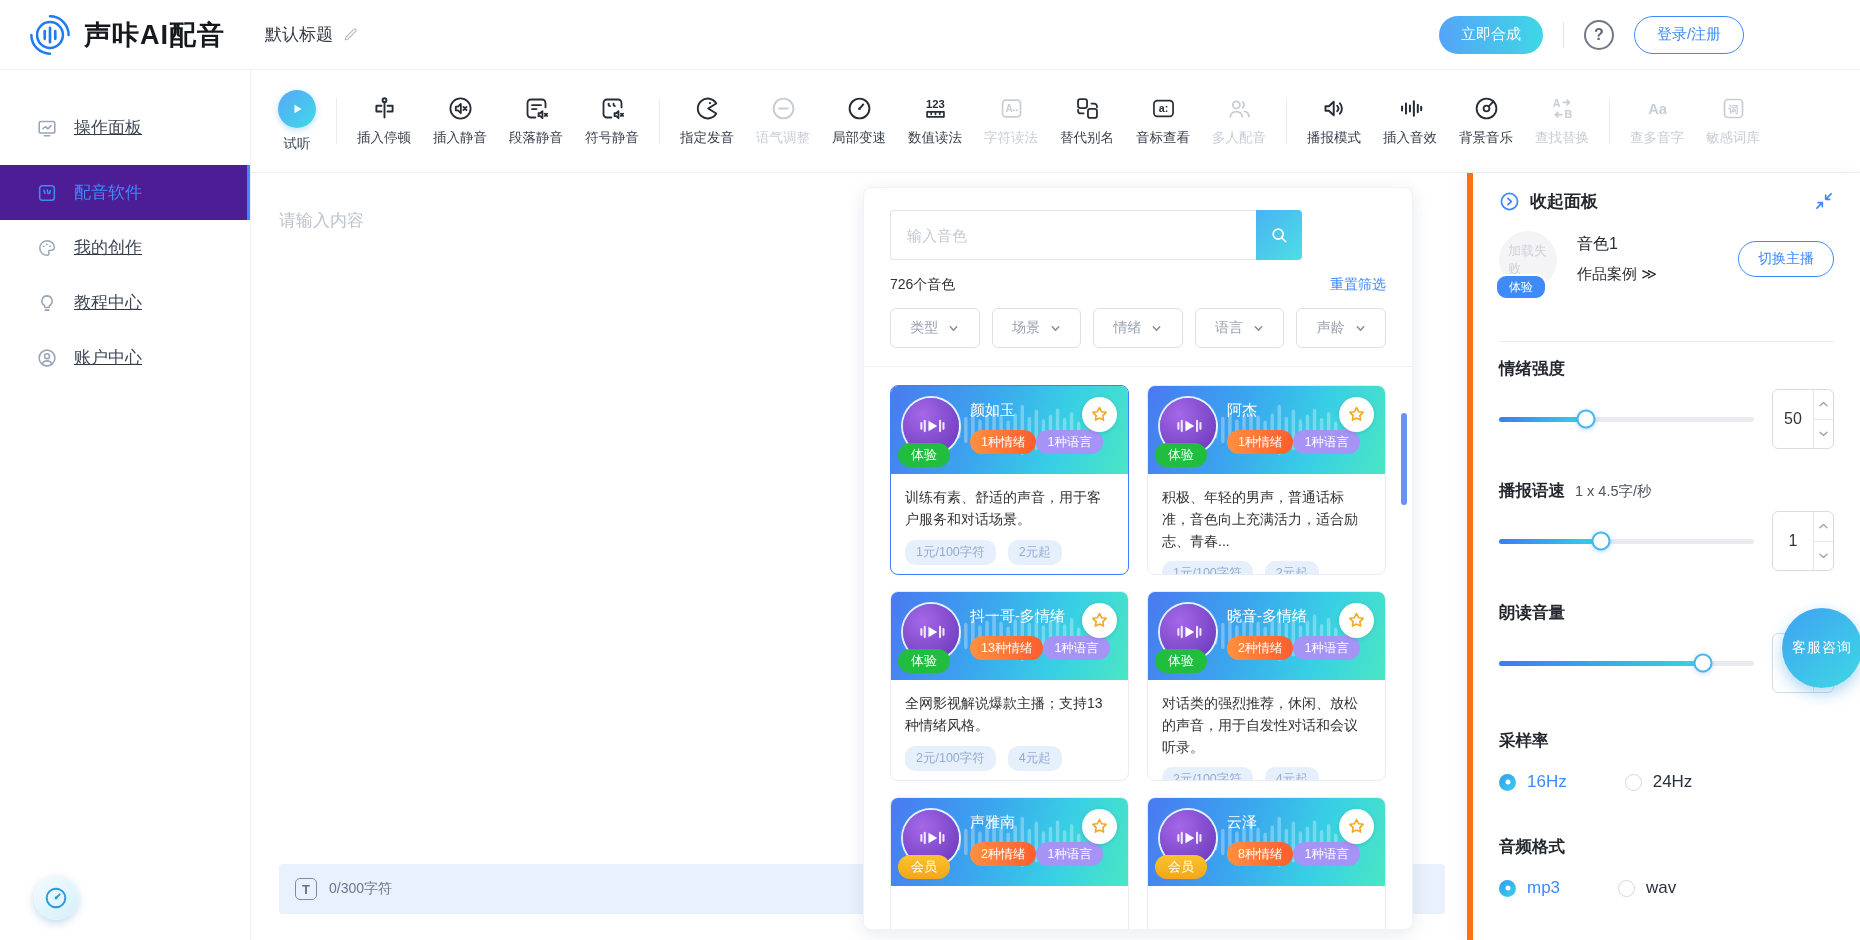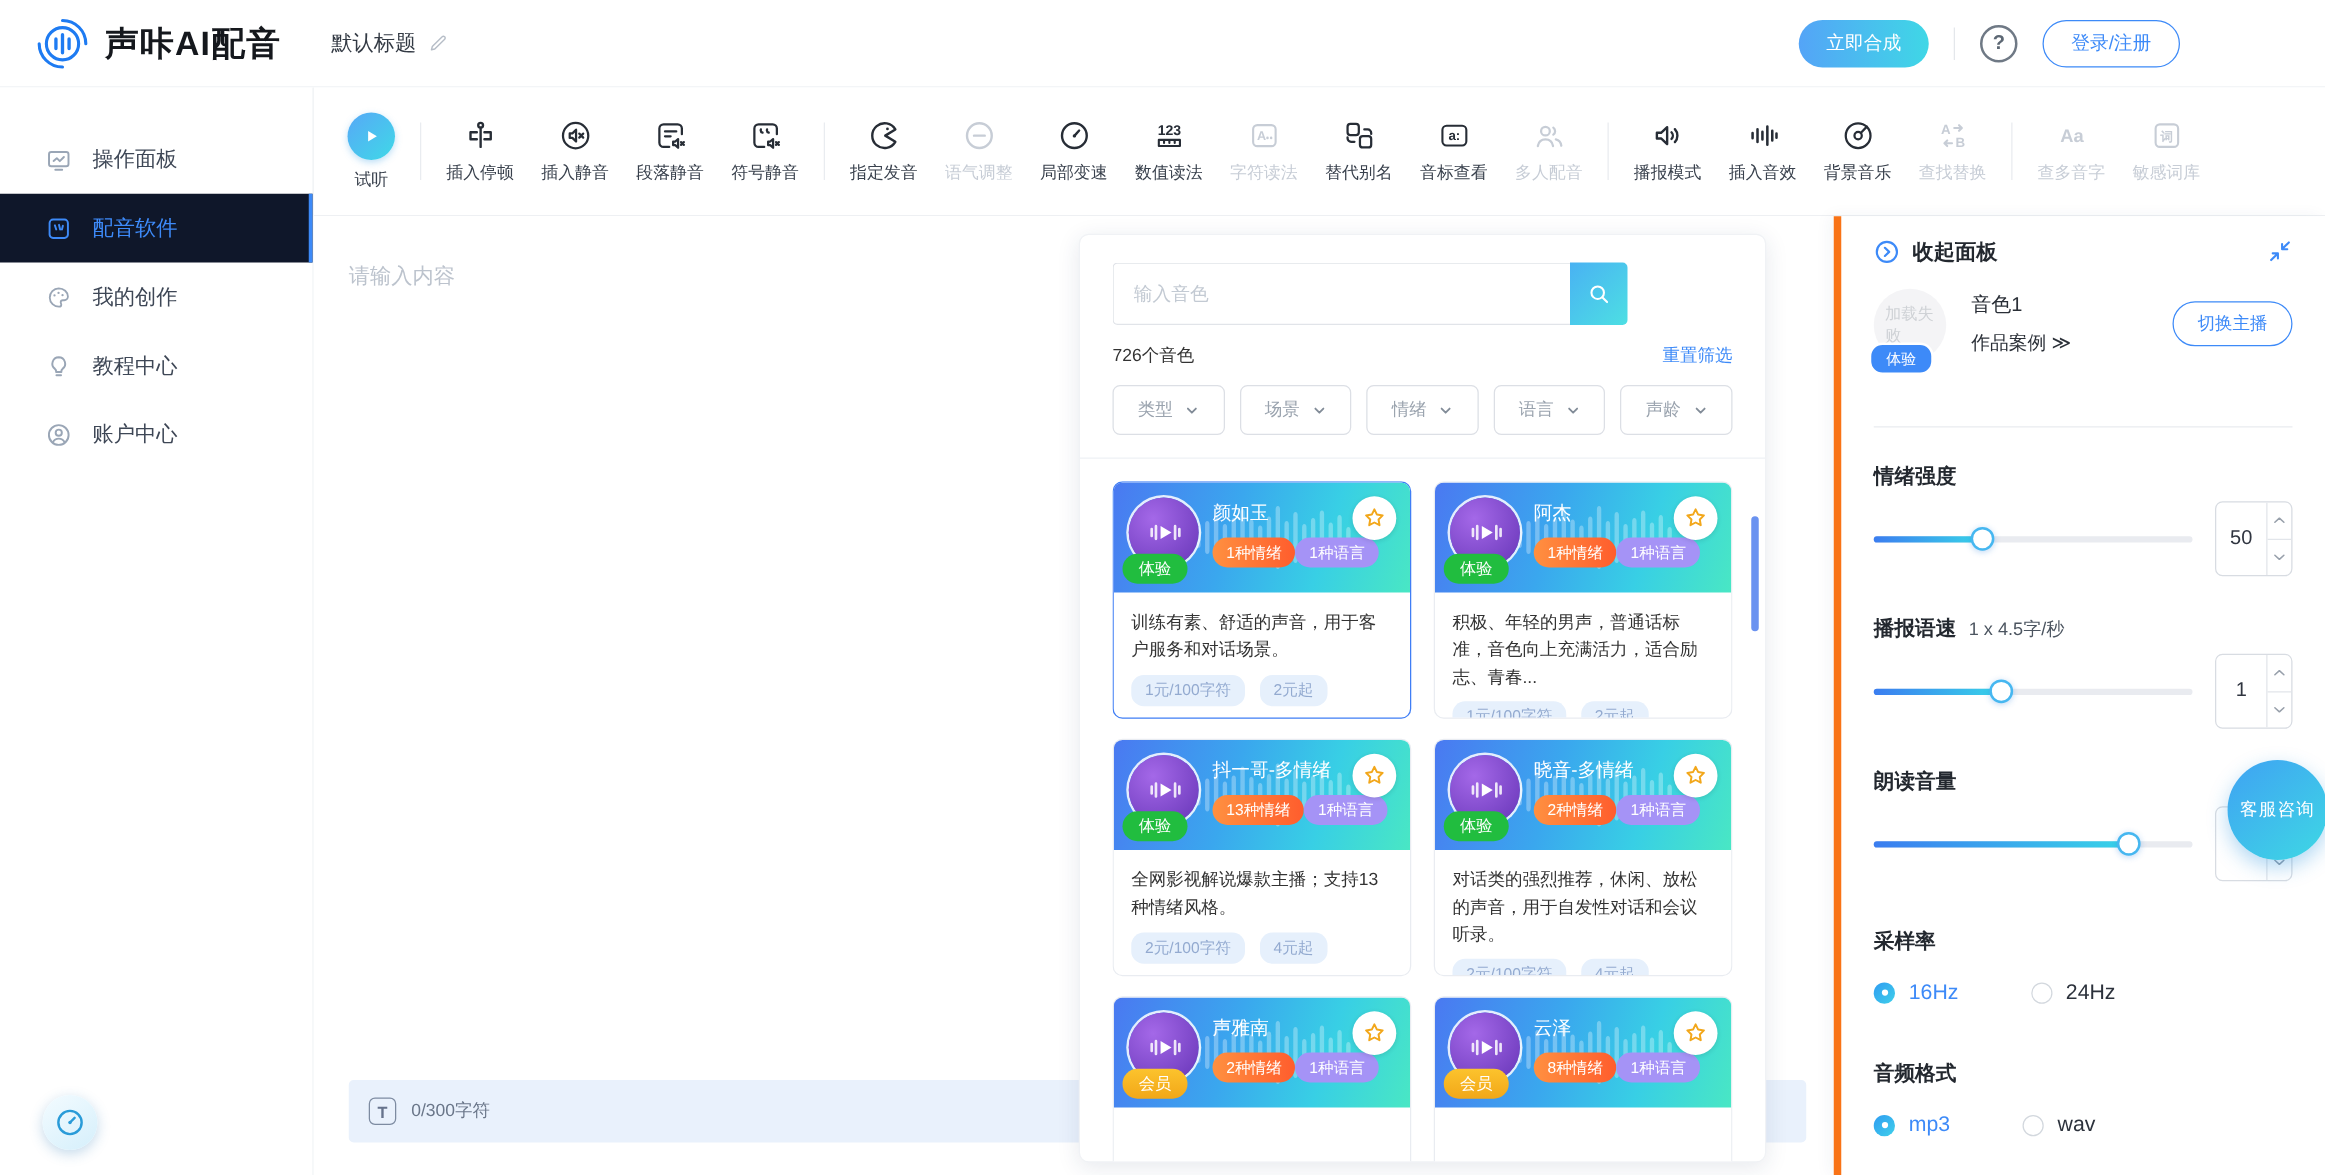--- a/index.html
+++ b/index.html
@@ -16,25 +16,25 @@
   .doc-title { font-size:17px; color:#333a44; }
   .edit-icon { width:17px; height:17px; color:#b6bdc7; display:flex; cursor:pointer; }
   .header-right { margin-left:auto; display:flex; align-items:center; gap:20px; padding-right:116px; }
   .synth-btn { width:104px; height:38px; border:none; border-radius:19px; background:linear-gradient(90deg,#54a4f7,#3fd7e6); color:#fff; font-size:15px; cursor:pointer; }
   .hdr-divider { width:1px; height:26px; background:#e4e7eb; }
   .help-icon { width:30px; height:30px; border-radius:50%; border:2px solid #6f7985; color:#5d6874; font-size:16px; font-weight:700; display:flex; align-items:center; justify-content:center; cursor:pointer; }
   .login-btn { width:110px; height:38px; border-radius:19px; border:1px solid #3d8af8; color:#3d8af8; background:#fff; font-size:15px; cursor:pointer; }
 
   
   .main-row { display:flex; height:870px; }
-  .sidebar { width:251px; border-right:1px solid #eef1f4; position:relative; padding-top:30px; background:#fff; flex:none; }
+  .sidebar { width:251px; border-right:1px solid #eef1f4; position:relative; padding-top:30px; background:#fff; flex:none;text-decoration:underline; }
   .side-item { height:55px; display:flex; align-items:center; gap:16px; padding-left:36px; font-size:17px; color:#3e4756; position:relative; cursor:pointer; }
   .side-item .sicon { width:22px; height:22px; color:#9aa6b6; display:flex; }
   .side-item .sicon svg { width:22px; height:22px; }
-  .side-item.active { background:#0f172a; color:#3d8af8; }
+  .side-item.active { background:#4c1d95; color:#3d8af8;margin-top:10px; }
   .side-item.active .sicon { color:#3d8af8; }
   .side-item.active::after { content:""; position:absolute; right:0; top:0; bottom:0; width:3px; background:#3d8af8; }
   .guide-widget { position:absolute; left:34px; bottom:20px; width:44px; height:44px; border-radius:50%; background:linear-gradient(145deg,#f3fbff,#d5effb); box-shadow:0 3px 10px rgba(40,120,180,.28); display:flex; align-items:center; justify-content:center; cursor:pointer; }
   .guide-widget svg { width:26px; height:26px; }
 
   .content { flex:1; display:flex; flex-direction:column; min-width:0; }
 
   
   .toolbar { height:103px; background:#fff; border-bottom:1px solid #eef0f3; display:flex; align-items:center; padding:0 8px 0 16px; }
   .tool { display:flex; flex-direction:column; align-items:center; justify-content:center; gap:7px; padding:0 11px; cursor:pointer; color:#272d36; }
@@ -99,21 +99,21 @@
   .speaker-row { margin-top:16px; display:flex; align-items:flex-start; gap:16px; height:64px; }
   .sp-avatar-wrap { position:relative; width:62px; flex:none; }
   .sp-avatar { width:58px; height:58px; border-radius:50%; background:#f4f4f6; color:#cfd2d6; font-size:13px; display:flex; align-items:center; overflow:hidden; padding:0 9px; line-height:1.35; }
   .sp-tier { position:absolute; left:-4px; top:43px; background:#3d8af8; color:#fff; font-size:12px; padding:2.5px 12px; border-radius:11px; border:2px solid #fff; }
   .sp-info { flex:1; padding-top:3px; }
   .sp-name { font-size:16px; color:#2a2f37; }
   .sp-sample { margin-top:10px; font-size:15px; color:#2a2f37; cursor:pointer; }
   .switch-btn { margin-top:10px; height:36px; padding:0 19px; border-radius:18px; border:1px solid #3d8af8; color:#3d8af8; background:#fff; font-size:14px; cursor:pointer; flex:none; font-family:inherit; }
   .sp-divider { margin-top:46px; border-top:1px solid #e9ebef; }
   .sliders > .slider-block { margin-top:38px; }
-  .sliders > .slider-block:first-child { margin-top:28px; }
+  .sliders > .slider-block:first-child { margin-top:16px; }
   .sl-label-row { display:flex; align-items:baseline; gap:10px; }
   .sl-label { font-size:16.5px; font-weight:600; color:#23282f; }
   .shint { font-size:14.5px; color:#4c5560; }
   .srow { margin-top:16px; display:flex; align-items:center; gap:18px; height:46px; }
   .track { flex:1; position:relative; height:5px; border-radius:3px; background:#e9ebf0; cursor:pointer; }
   .fill { position:absolute; left:0; top:0; bottom:0; border-radius:3px; background:linear-gradient(90deg,#3b7df0,#38d4e8); }
   .thumb { position:absolute; top:50%; width:19px; height:19px; border-radius:50%; background:#fff; border:2.5px solid #46b7f0; transform:translate(-50%,-50%); box-shadow:0 1px 5px rgba(30,120,220,.3); cursor:grab; }
   .numbox { position:relative; display:flex; width:62px; height:60px; border:1px solid #d8dce2; border-radius:6px; background:#fff; overflow:hidden; flex:none; }
   .numval { flex:1; display:flex; align-items:center; justify-content:center; font-size:16px; color:#303540; }
   .steppers { width:20px; border-left:1px solid #e2e5ea; display:flex; flex-direction:column; }

